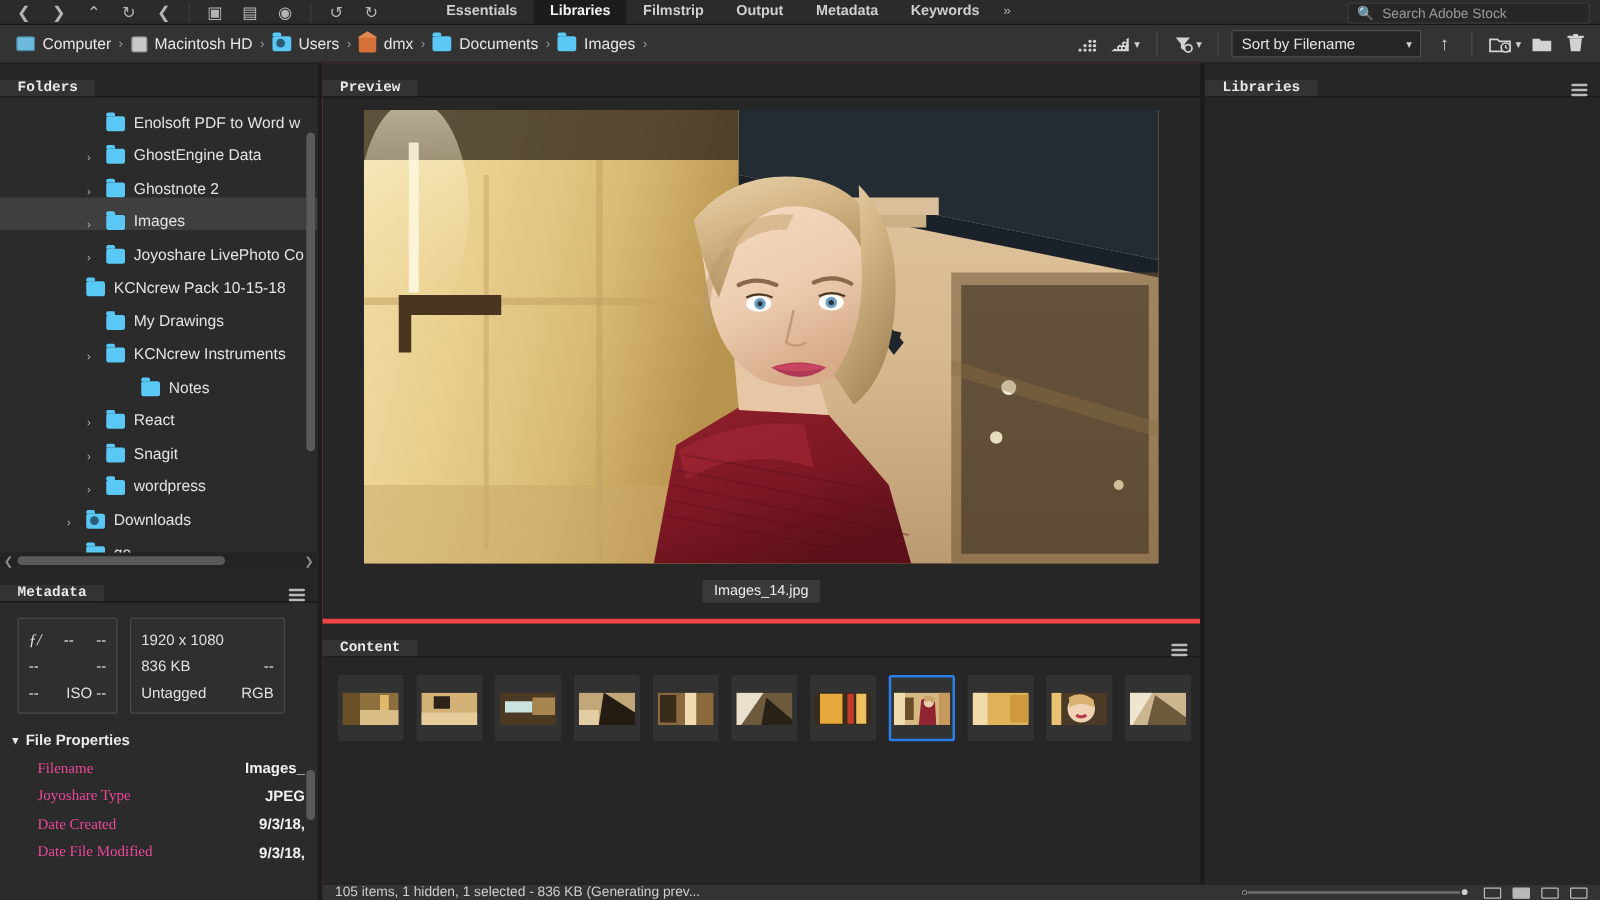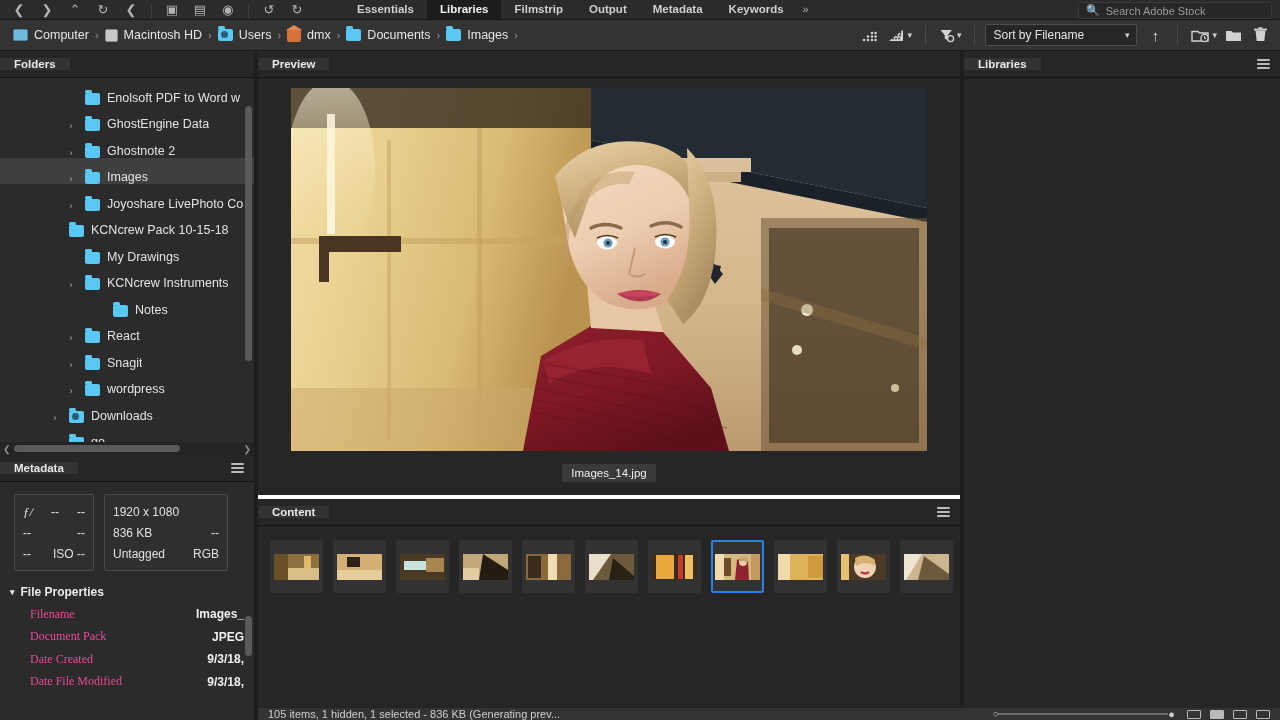--- a/index.html
+++ b/index.html
@@ -84,22 +84,23 @@
   .chev { font-size: 9px; color: #cfcfcf; margin-left: 1px; }
   .vsep { width: 1px; height: 20px; background: #4a4a4a; margin: 0 8px; }
   .sortsel {
     width: 152px; height: 22px; background: #262626; border: 1px solid #4d4d4d; border-radius: 2px;
     display: flex; align-items: center; justify-content: space-between;
     padding: 0 7px; font-size: 12px; color: #e4e4e4; margin-right: 4px;
   }
 
   
   .panel-head {
-    height: 27px; background: #262626; display: flex; align-items: center;
+    height: 27px; background: #262626; display: flex; align-items: flex-end;
     border-bottom: 1px solid #141414;
+    font-family: Liberation Mono, monospace;
   }
   .panel-tab {
     display: flex; align-items: center; padding: 0 14px; font-size: 11.5px; font-weight: bold;
     color: #e8e8e8; background: #333333;
   }
   .panel-rest { flex: 1; display: flex; align-items: center; justify-content: flex-end; padding-right: 10px; }
   .hamburger { width: 13px; height: 10px; display: flex; flex-direction: column; justify-content: space-between; }
   .hamburger i { display: block; height: 2px; background: #b9b9b9; border-radius: 1px; }
 
   
@@ -142,21 +143,21 @@
     display: flex; align-items: center; gap: 6px; padding: 4px 0 4px 10px;
     font-size: 12px; font-weight: bold; color: #e9e9e9;
   }
   .fp-row {
     display: flex; align-items: center; height: 22.5px; font-size: 12px; padding-left: 30px; padding-right: 10px;
   }
   .fp-key { color: #ec4899; flex: 1; white-space: nowrap; font-family: Liberation Serif, serif; }
   .fp-val { color: #f0f0f0; font-weight: bold; white-space: nowrap; overflow: hidden; max-width: 84px; }
 
   
-  .centercol { position: absolute; left: 258px; top: 51px; width: 702px; height: 669px; background: #ffffff; }
+  .centercol { position: absolute; left: 258px; top: 51px; width: 702px; height: 669px; background: #ef4444; }
   .preview-panel { position: absolute; left: 0; top: 0; width: 702px; height: 444px; background: #262626; }
   .preview-stage {
     position: absolute; left: 0; top: 27px; width: 702px; height: 417px;
     display: flex; flex-direction: column; align-items: center; justify-content: flex-start;
     padding-top: 10px;
   }
   .photo {
     width: 636px; height: 363px; position: relative; overflow: hidden; background: #3a2d1d;
   }
   .fname-chip {
@@ -495,21 +496,21 @@
         <div class="fileprops">
           <div class="fp-head">
             <span style="font-size:9px;">▾</span>
             <span>File Properties</span>
           </div>
           <div class="fp-row">
             <span class="fp-key">Filename</span>
             <span class="fp-val">Images_</span>
           </div>
           <div class="fp-row">
-            <span class="fp-key">Document Pack</span>
+            <span class="fp-key">Joyoshare Type</span>
             <span class="fp-val">JPEG</span>
           </div>
           <div class="fp-row">
             <span class="fp-key">Date Created</span>
             <span class="fp-val">9/3/18,</span>
           </div>
           <div class="fp-row">
             <span class="fp-key">Date File Modified</span>
             <span class="fp-val">9/3/18,</span>
           </div>

